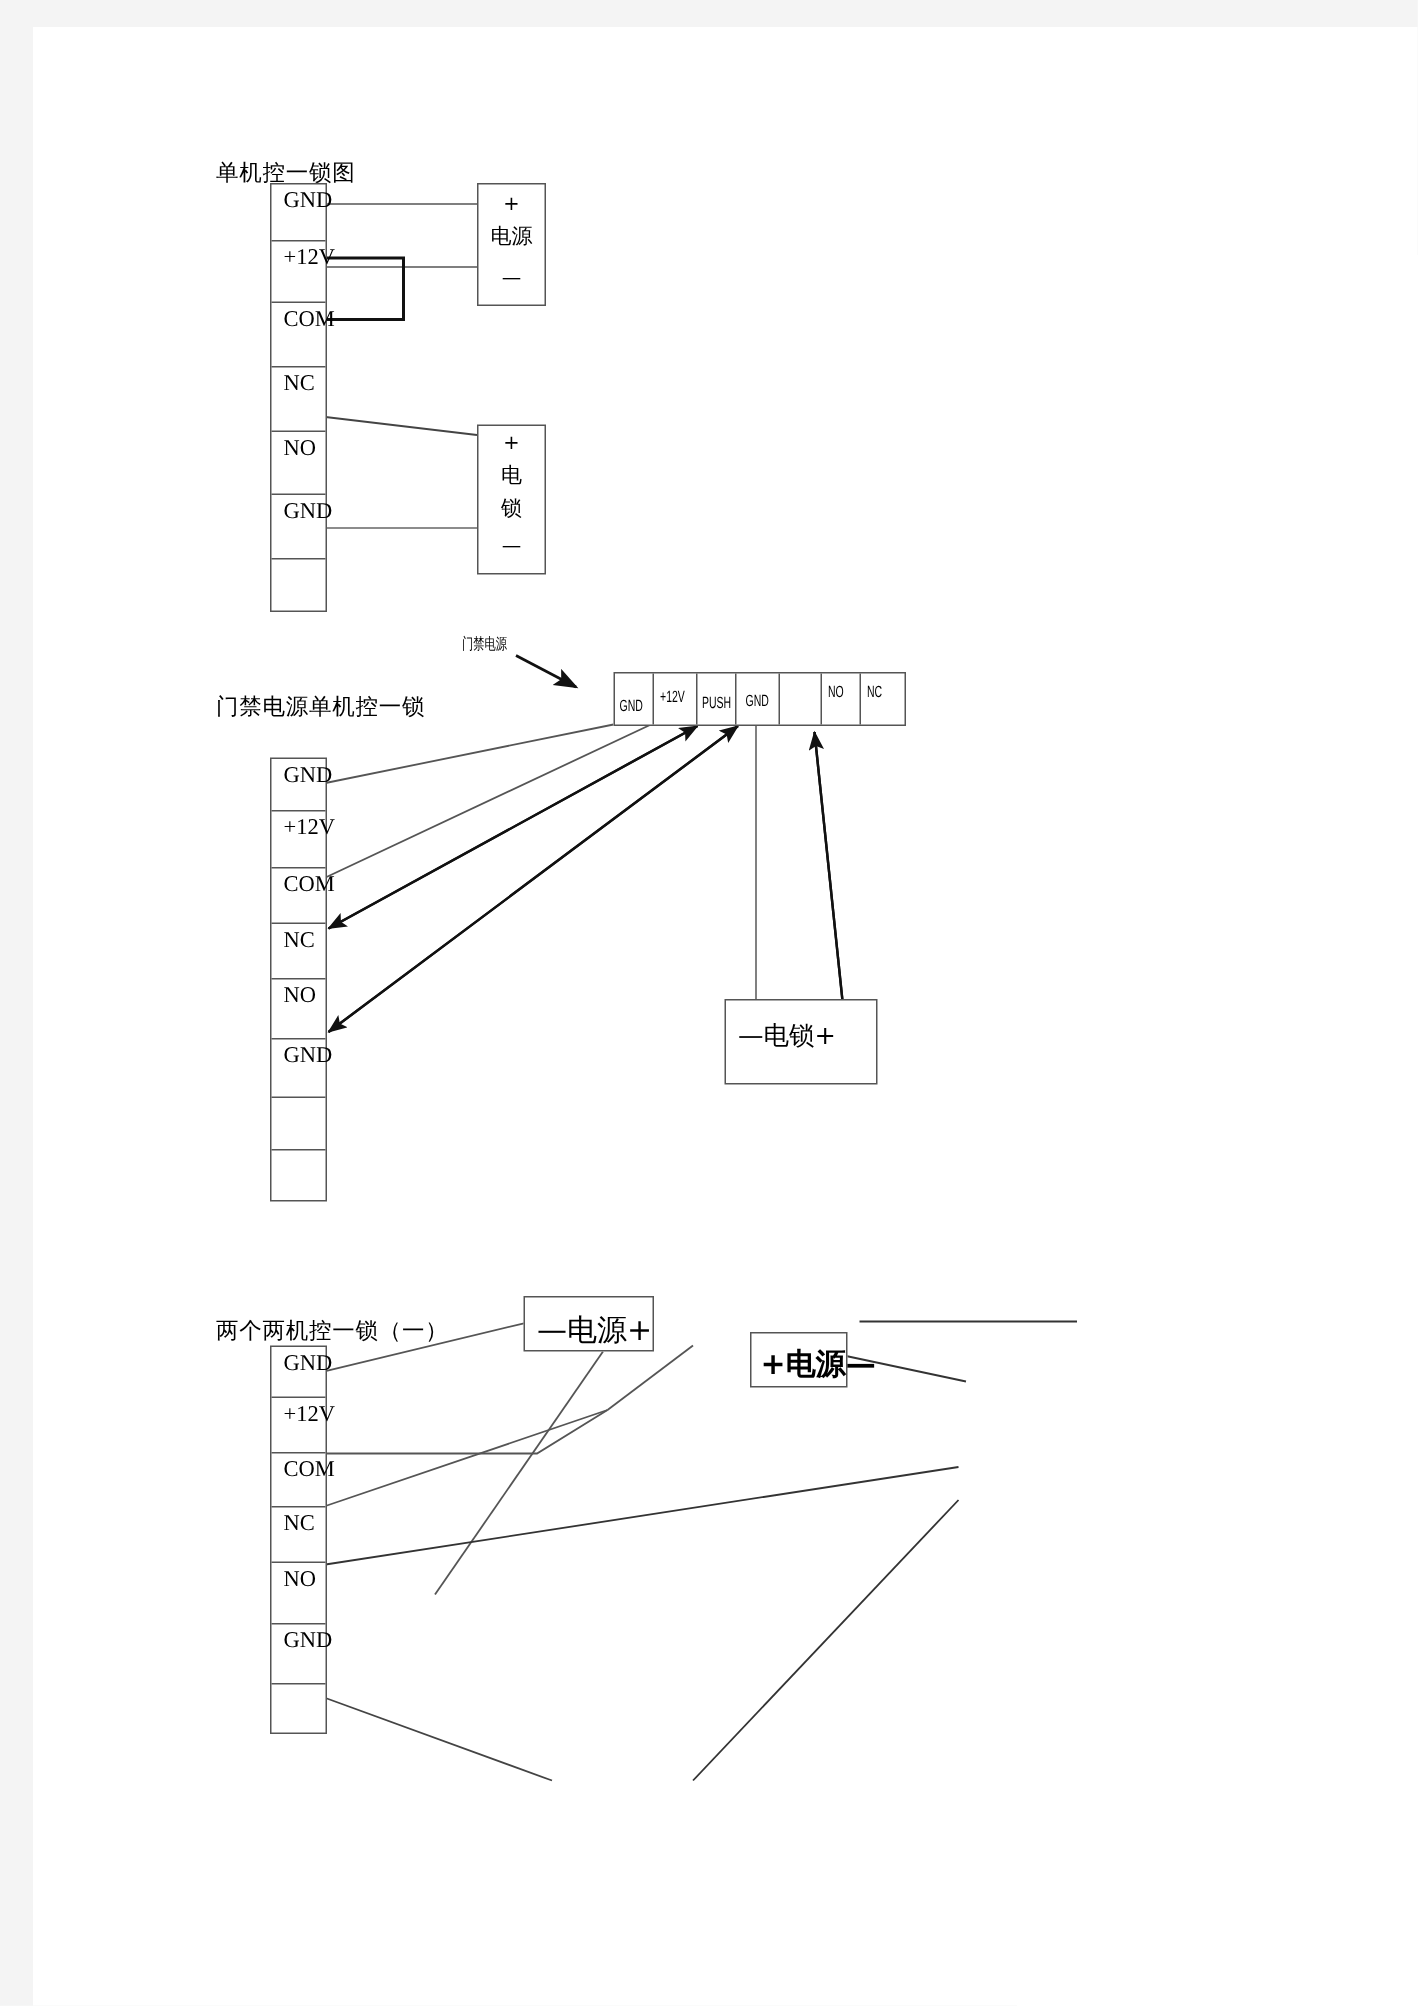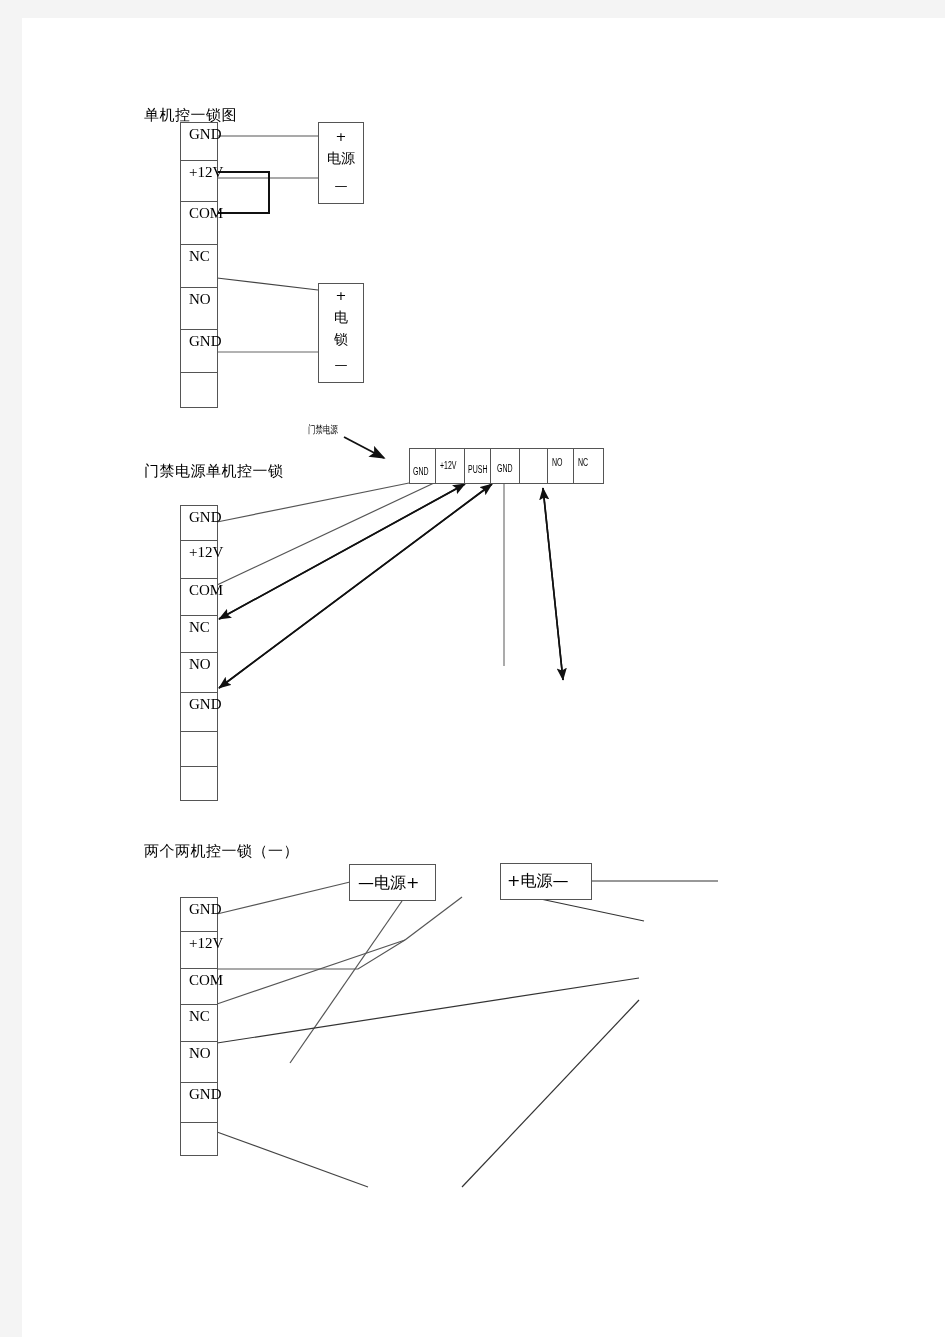--- a/index.html
+++ b/index.html
@@ -76,21 +76,21 @@
     position: absolute;
     width: 100%;
     text-align: center;
     font-family: "DejaVu Sans", "Liberation Sans", sans-serif;
     font-size: 13px;
     color: #000;
     line-height: 1;
   }
   .box-inline {
     font-family: "DejaVu Sans", "Liberation Sans", sans-serif;
-    font-size: 16px;
+    font-size: 20px;
     color: #000;
     white-space: nowrap;
     position: absolute;
   }
   
   .hstrip {
     position: absolute;
     border: 1px solid #555;
     box-sizing: border-box;
     background: #fff;
@@ -276,28 +276,31 @@
       <span class="lbl">GND</span>
     </div>
     <div class="term-cell" style="height:35px;">
       <span class="lbl"></span>
     </div>
     <div class="term-cell" style="height:33px;">
       <span class="lbl"></span>
     </div>
   </div>
 
-
-  <div class="sec-title" style="left:122px; top:824px;">两个两机控一锁（一）</div>
+  <div class="box" style="left:461px; top:648px; width:102px; height:57px;">
+    <span class="box-inline" style="left:8px; top:12px; font-size:17px;">—电锁+</span>
+  </div>
+
+  <div class="sec-title" style="left:122px; top:860px;">两个两机控一锁（一）</div>
 
   <div class="box" style="left:327px; top:846px; width:87px; height:37px;">
     <span class="box-inline" style="left:8px; top:8px;">—电源+</span>
   </div>
 
-  <div class="box" style="left:478px; top:845px; width:92px; height:37px;">
+  <div class="box" style="left:478px; top:870px; width:65px; height:37px;font-weight:bold;">
     <span class="box-inline" style="left:6px; top:7px;">+电源—</span>
   </div>
 
   <div class="box" style="left:158px; top:879px; width:38px; height:259px;">
     <div class="term-cell" style="height:34px;">
       <span class="lbl">GND</span>
     </div>
     <div class="term-cell" style="height:37px;">
       <span class="lbl">+12V</span>
     </div>

